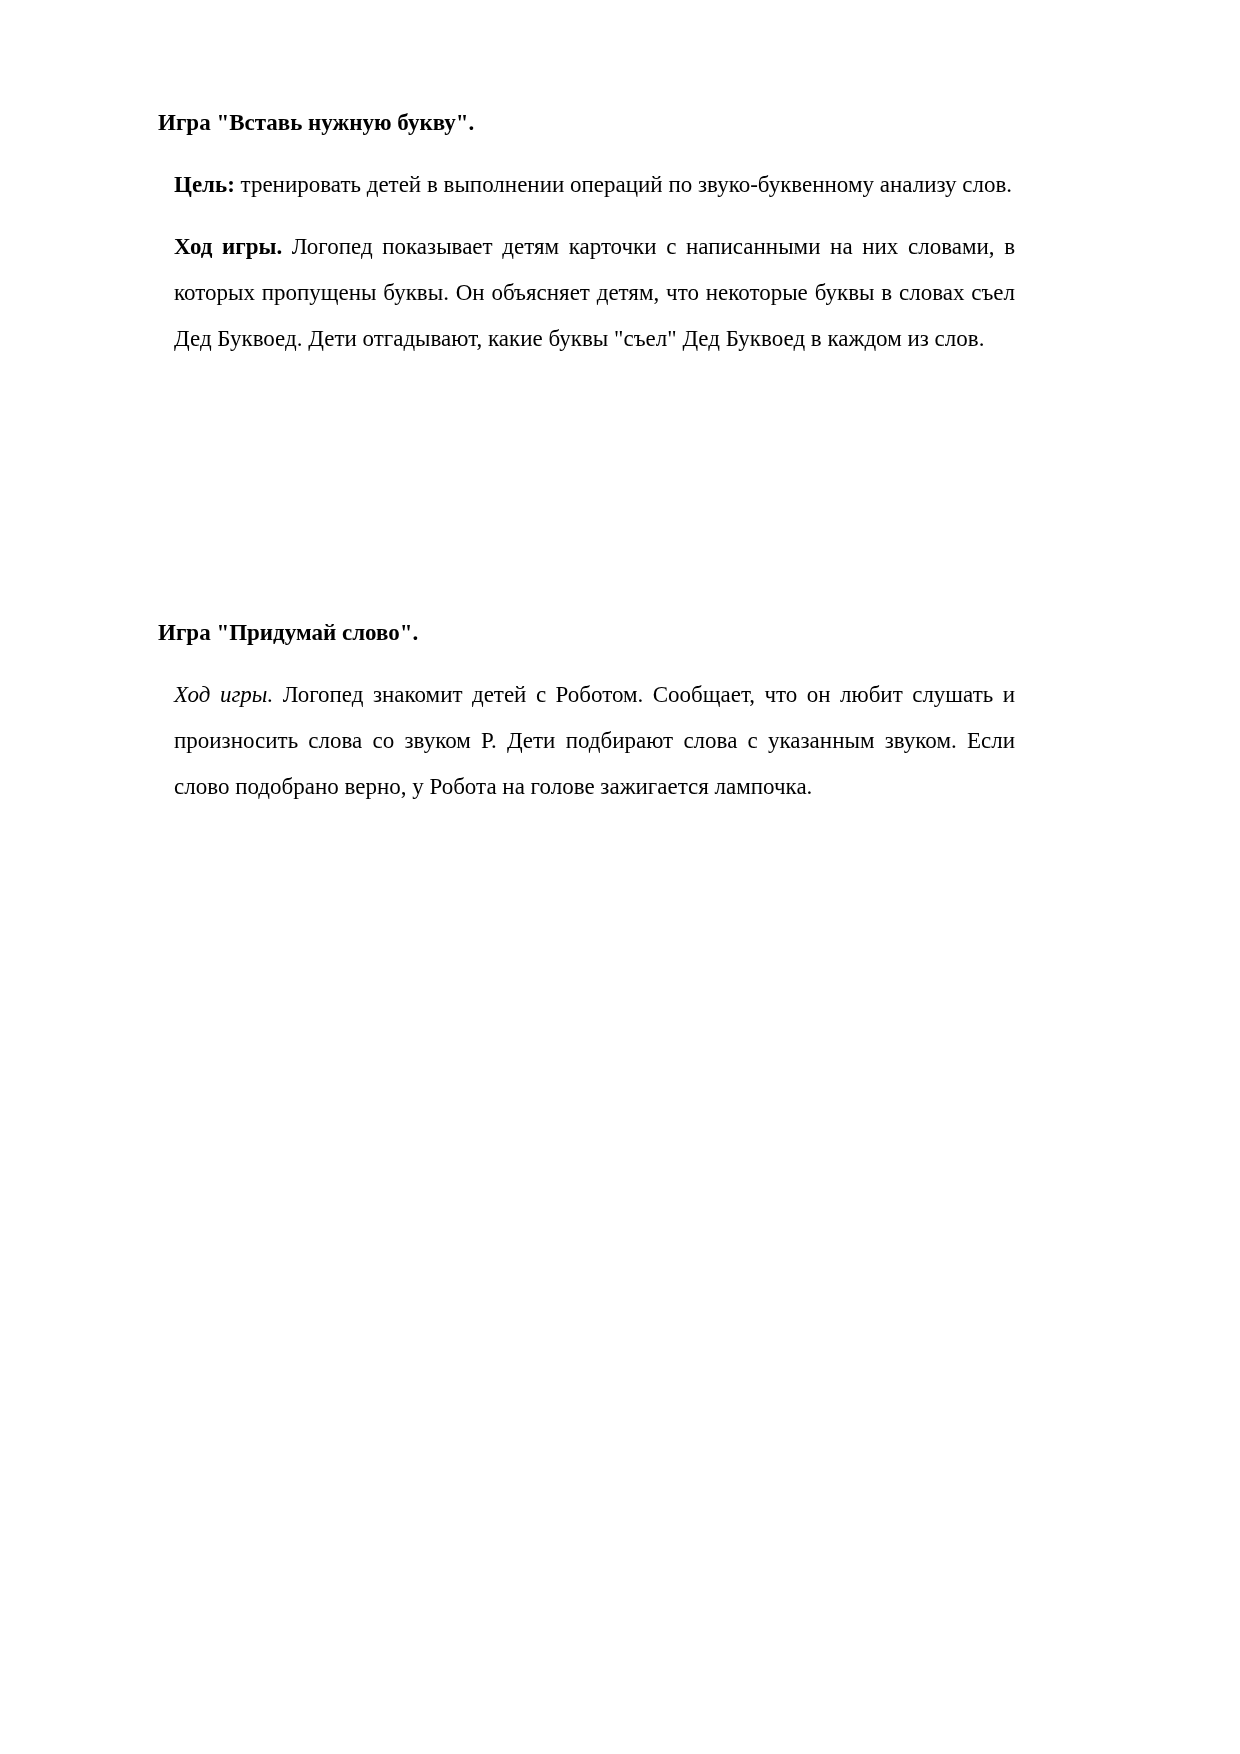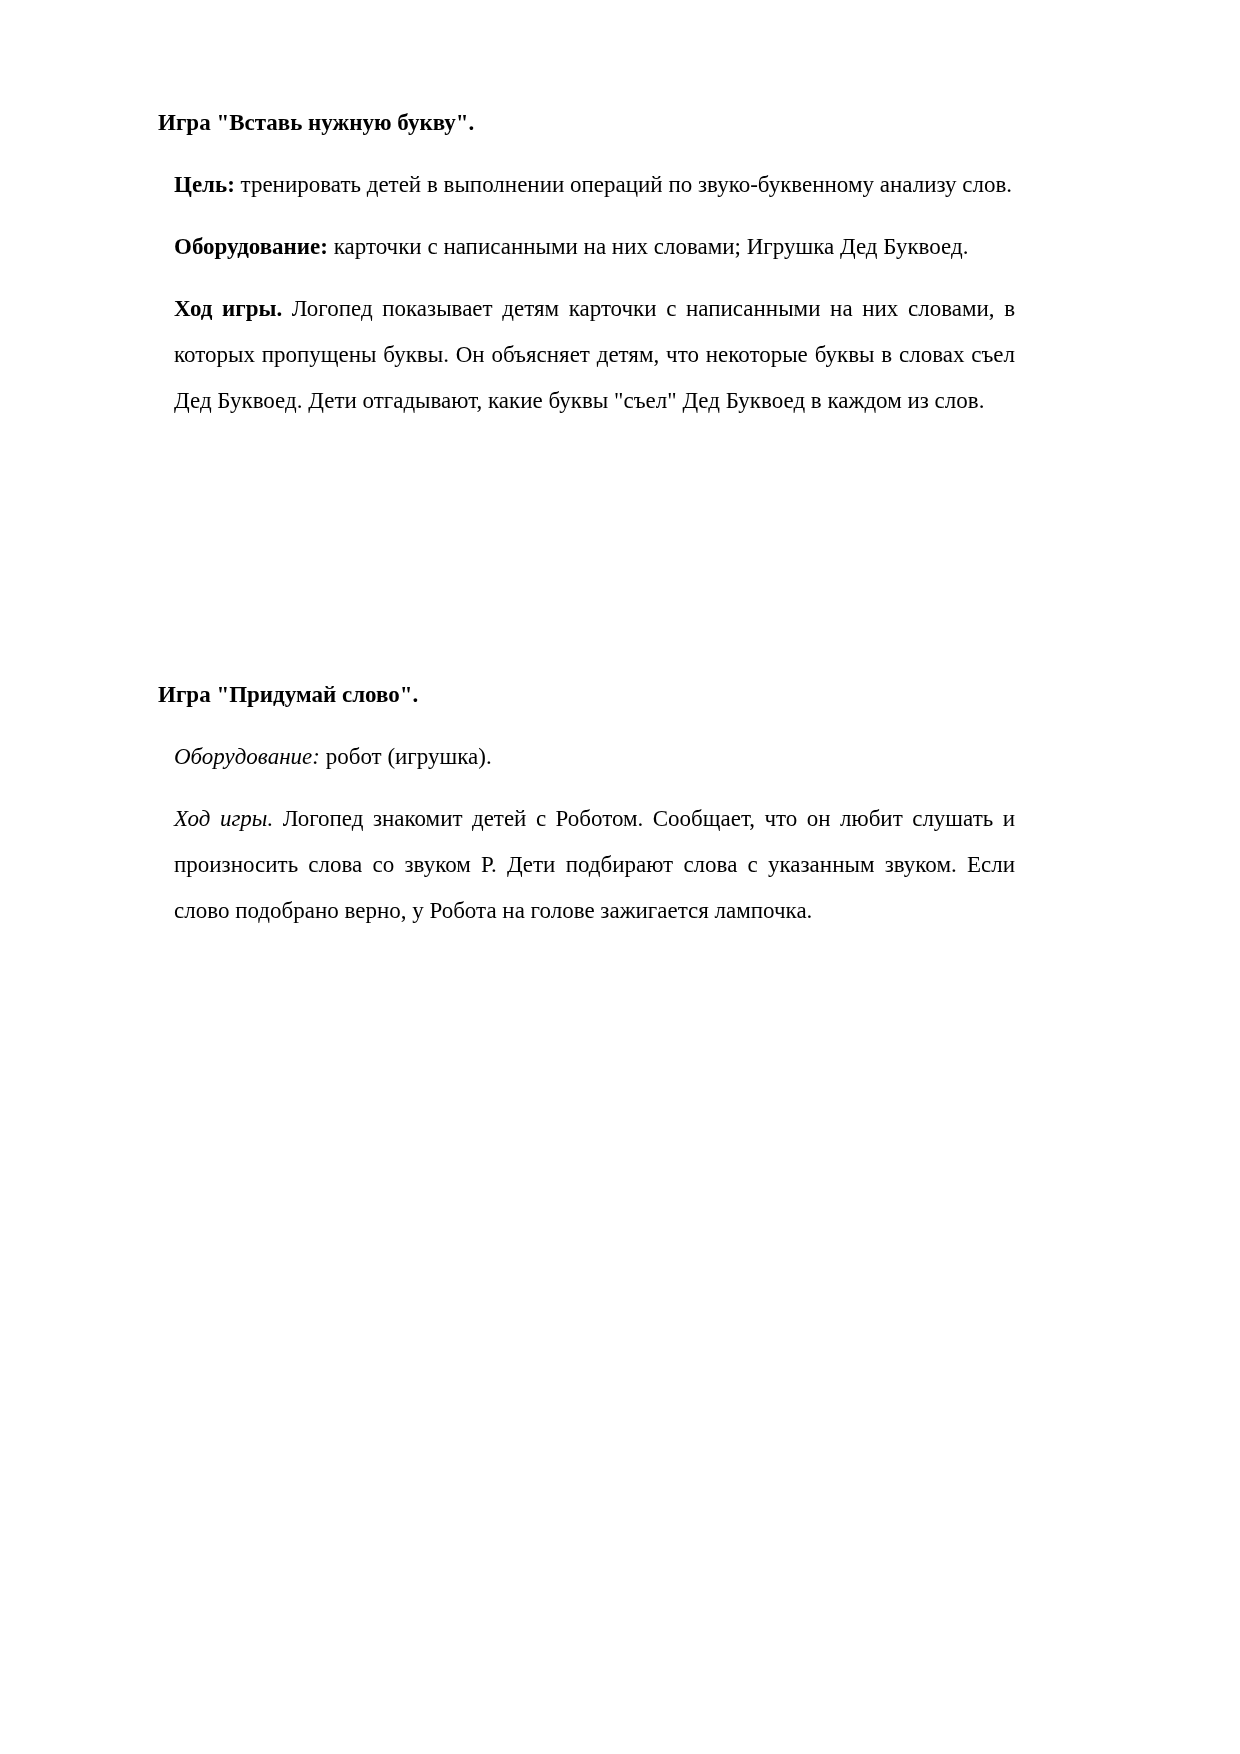--- a/index.html
+++ b/index.html
@@ -52,35 +52,29 @@
 
 <div class="page">
 
   <div class="section">
     <h2 class="heading">Игра "Вставь нужную букву".</h2>
 
     <p class="para">
       <span class="label-bold">Цель:</span><span> тренировать детей в выполнении операций по звуко-буквенному анализу слов.</span>
     </p>
 
-    <p class="para">
-      <span class="label-bold">Оборудование:</span><span> карточки с написанными на них словами; Игрушка Дед Буквоед.</span>
-    </p>
 
     <p class="para">
       <span class="label-bold">Ход игры.</span><span> Логопед показывает детям карточки с написанными на них словами, в которых пропущены буквы. Он объясняет детям, что некоторые буквы в словах съел Дед Буквоед. Дети отгадывают, какие буквы "съел" Дед Буквоед в каждом из слов.</span>
     </p>
   </div>
 
   <div class="section">
     <h2 class="heading">Игра "Придумай слово".</h2>
 
 
-    <p class="para">
-      <span class="label-italic">Оборудование:</span><span> робот (игрушка).</span>
-    </p>
 
     <p class="para">
       <span class="label-italic">Ход игры.</span><span> Логопед знакомит детей с Роботом. Сообщает, что он любит слушать и произносить слова со звуком Р. Дети подбирают слова с указанным звуком. Если слово подобрано верно, у Робота на голове зажигается лампочка.</span>
     </p>
   </div>
 
 </div>
 
 </body></html>

